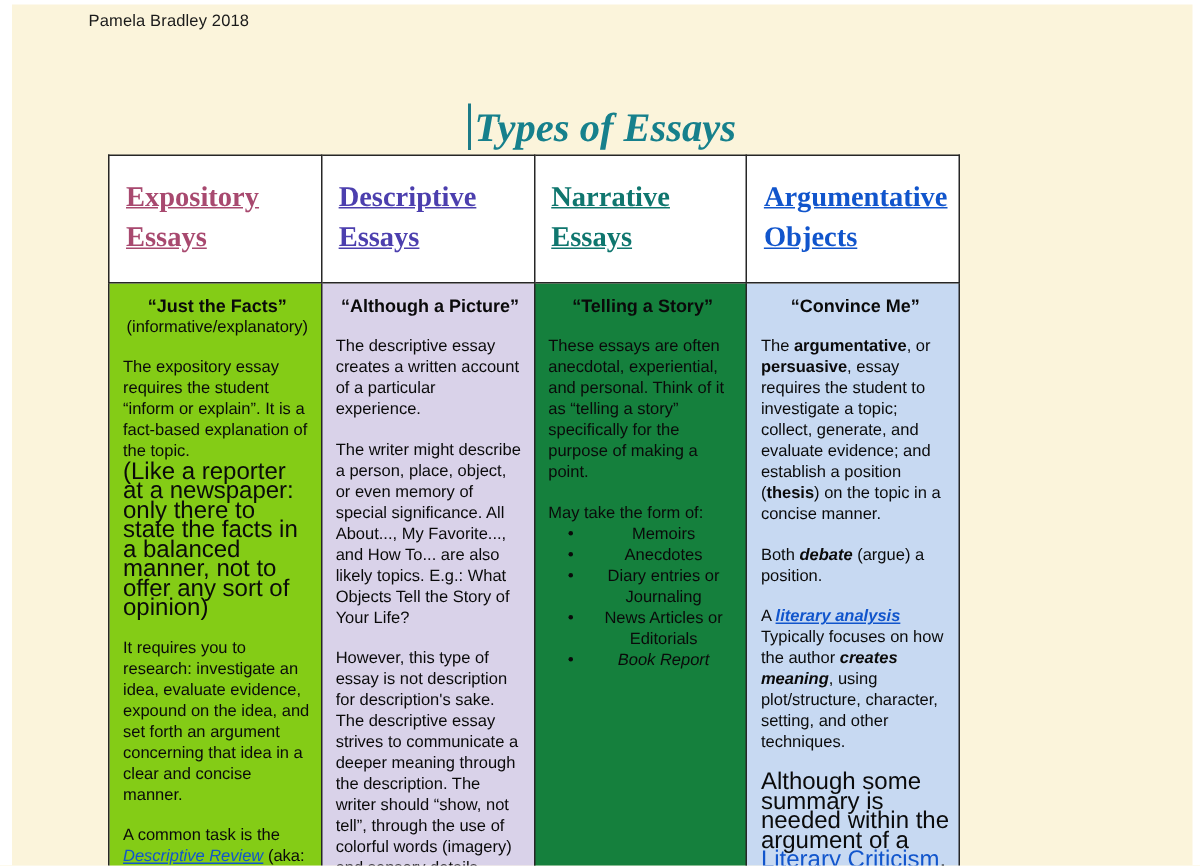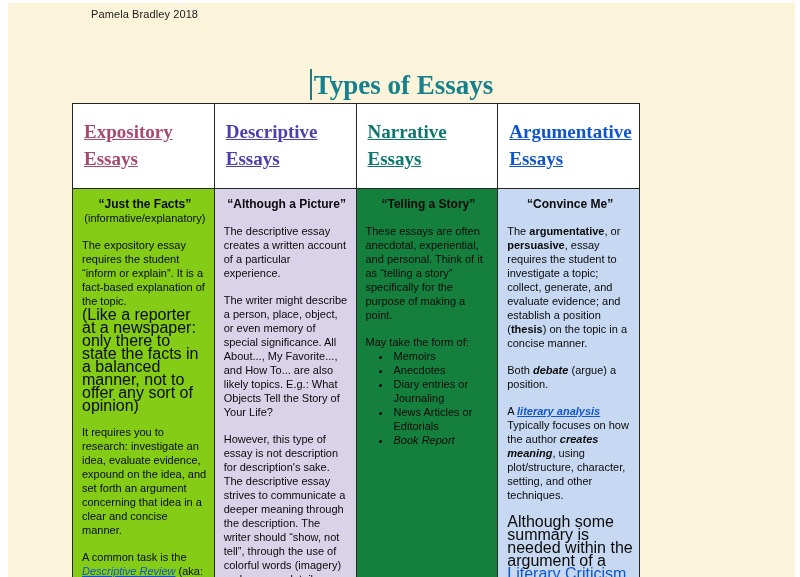--- a/index.html
+++ b/index.html
@@ -5,26 +5,26 @@
   html,body{margin:0;padding:0;}
   body{
     width:800px;height:577px;position:relative;background:#ffffff;
     font-family:"Liberation Sans",sans-serif;overflow:hidden;
   }
   .page{
     position:absolute;left:8px;top:3px;right:5px;bottom:0;
     background:#fbf4db;
   }
   .author{
-    position:absolute;left:83px;top:5px;
+    position:absolute;left:51px;top:5px;
     font-size:11px;color:#1a1a1a;letter-spacing:.1px;text-align:center;
   }
   .title-wrap{
     position:absolute;left:0;right:0;top:66px;text-align:center;
-    font-family:"Liberation Serif",serif;font-weight:bold;font-size:27px;
+    font-family:"Liberation Serif",serif;font-weight:bold;font-size:27px;font-style:italic;
   }
   .caret{
     display:inline-block;width:2px;height:31px;vertical-align:-6px;
     margin-right:2px;background:#1c7b88;
   }
   table.essay-table{
     position:absolute;left:64px;top:100px;width:568px;
     border-collapse:collapse;table-layout:fixed;
   }
   .essay-table th,.essay-table td{border:1.6px solid #262626;}
@@ -42,40 +42,40 @@
   }
   .p{margin:0;}
   .spacer{height:13px;}
   .center{text-align:center;}
   .cell-sub{font-size:12px;}
   .bold{font-weight:bold;}
   .italic{font-style:italic;}
   .underline{text-align:right;}
   a.link{color:#1155cc;text-decoration:underline;cursor:pointer;}
   .small{font-size:16px;line-height:13px;}
-  ul.bullets{margin:0;padding-left:26px;list-style-type:disc;}
+  ul.bullets{margin:0;padding-left:26px;list-style-type:disc;text-align:center;}
   ul.bullets li{padding-left:2px;}
 </style>
 </head>
 <body>
 
 <div class="page" style="background: rgb(251, 244, 219);">
   <div class="author">Pamela Bradley 2018</div>
 
   <div class="title-wrap" style="color: rgb(22, 128, 140);">
     <span class="caret"></span><span class="title-text">Types of Essays</span>
   </div>
 
   <table class="essay-table">
     <tbody>
       <tr id="header-row">
           <th><span class="col-title" style="color: rgb(168, 73, 111);">Expository Essays</span></th>
           <th><span class="col-title" style="color: rgb(76, 63, 174);">Descriptive Essays</span></th>
           <th><span class="col-title" style="color: #0f766e;">Narrative Essays</span></th>
-          <th><span class="col-title" style="color: rgb(17, 85, 204);">Argumentative Essays</span></th>
+          <th><span class="col-title" style="color: rgb(17, 85, 204);">Argumentative Objects</span></th>
         </tr>
       <tr id="body-row">
           <td style="background: #84cc16;">
             <div class="p center bold cell-sub"><span>“Just the Facts”</span></div>
             <div class="p center"><span>(informative/explanatory)</span></div>
             <div class="spacer"></div>
             <div class="p"><span>The expository essay requires the student “inform or explain”. It is a fact-based explanation of the topic.</span></div>
             <div class="p small"><span>(Like a reporter at a newspaper: only there to state the facts in a balanced manner, not to offer any sort of opinion)</span></div>
             <div class="spacer"></div>
             <div class="p"><span>It requires you to research: investigate an idea, evaluate evidence, expound on the idea, and set forth an argument concerning that idea in a clear and concise manner.</span></div>

